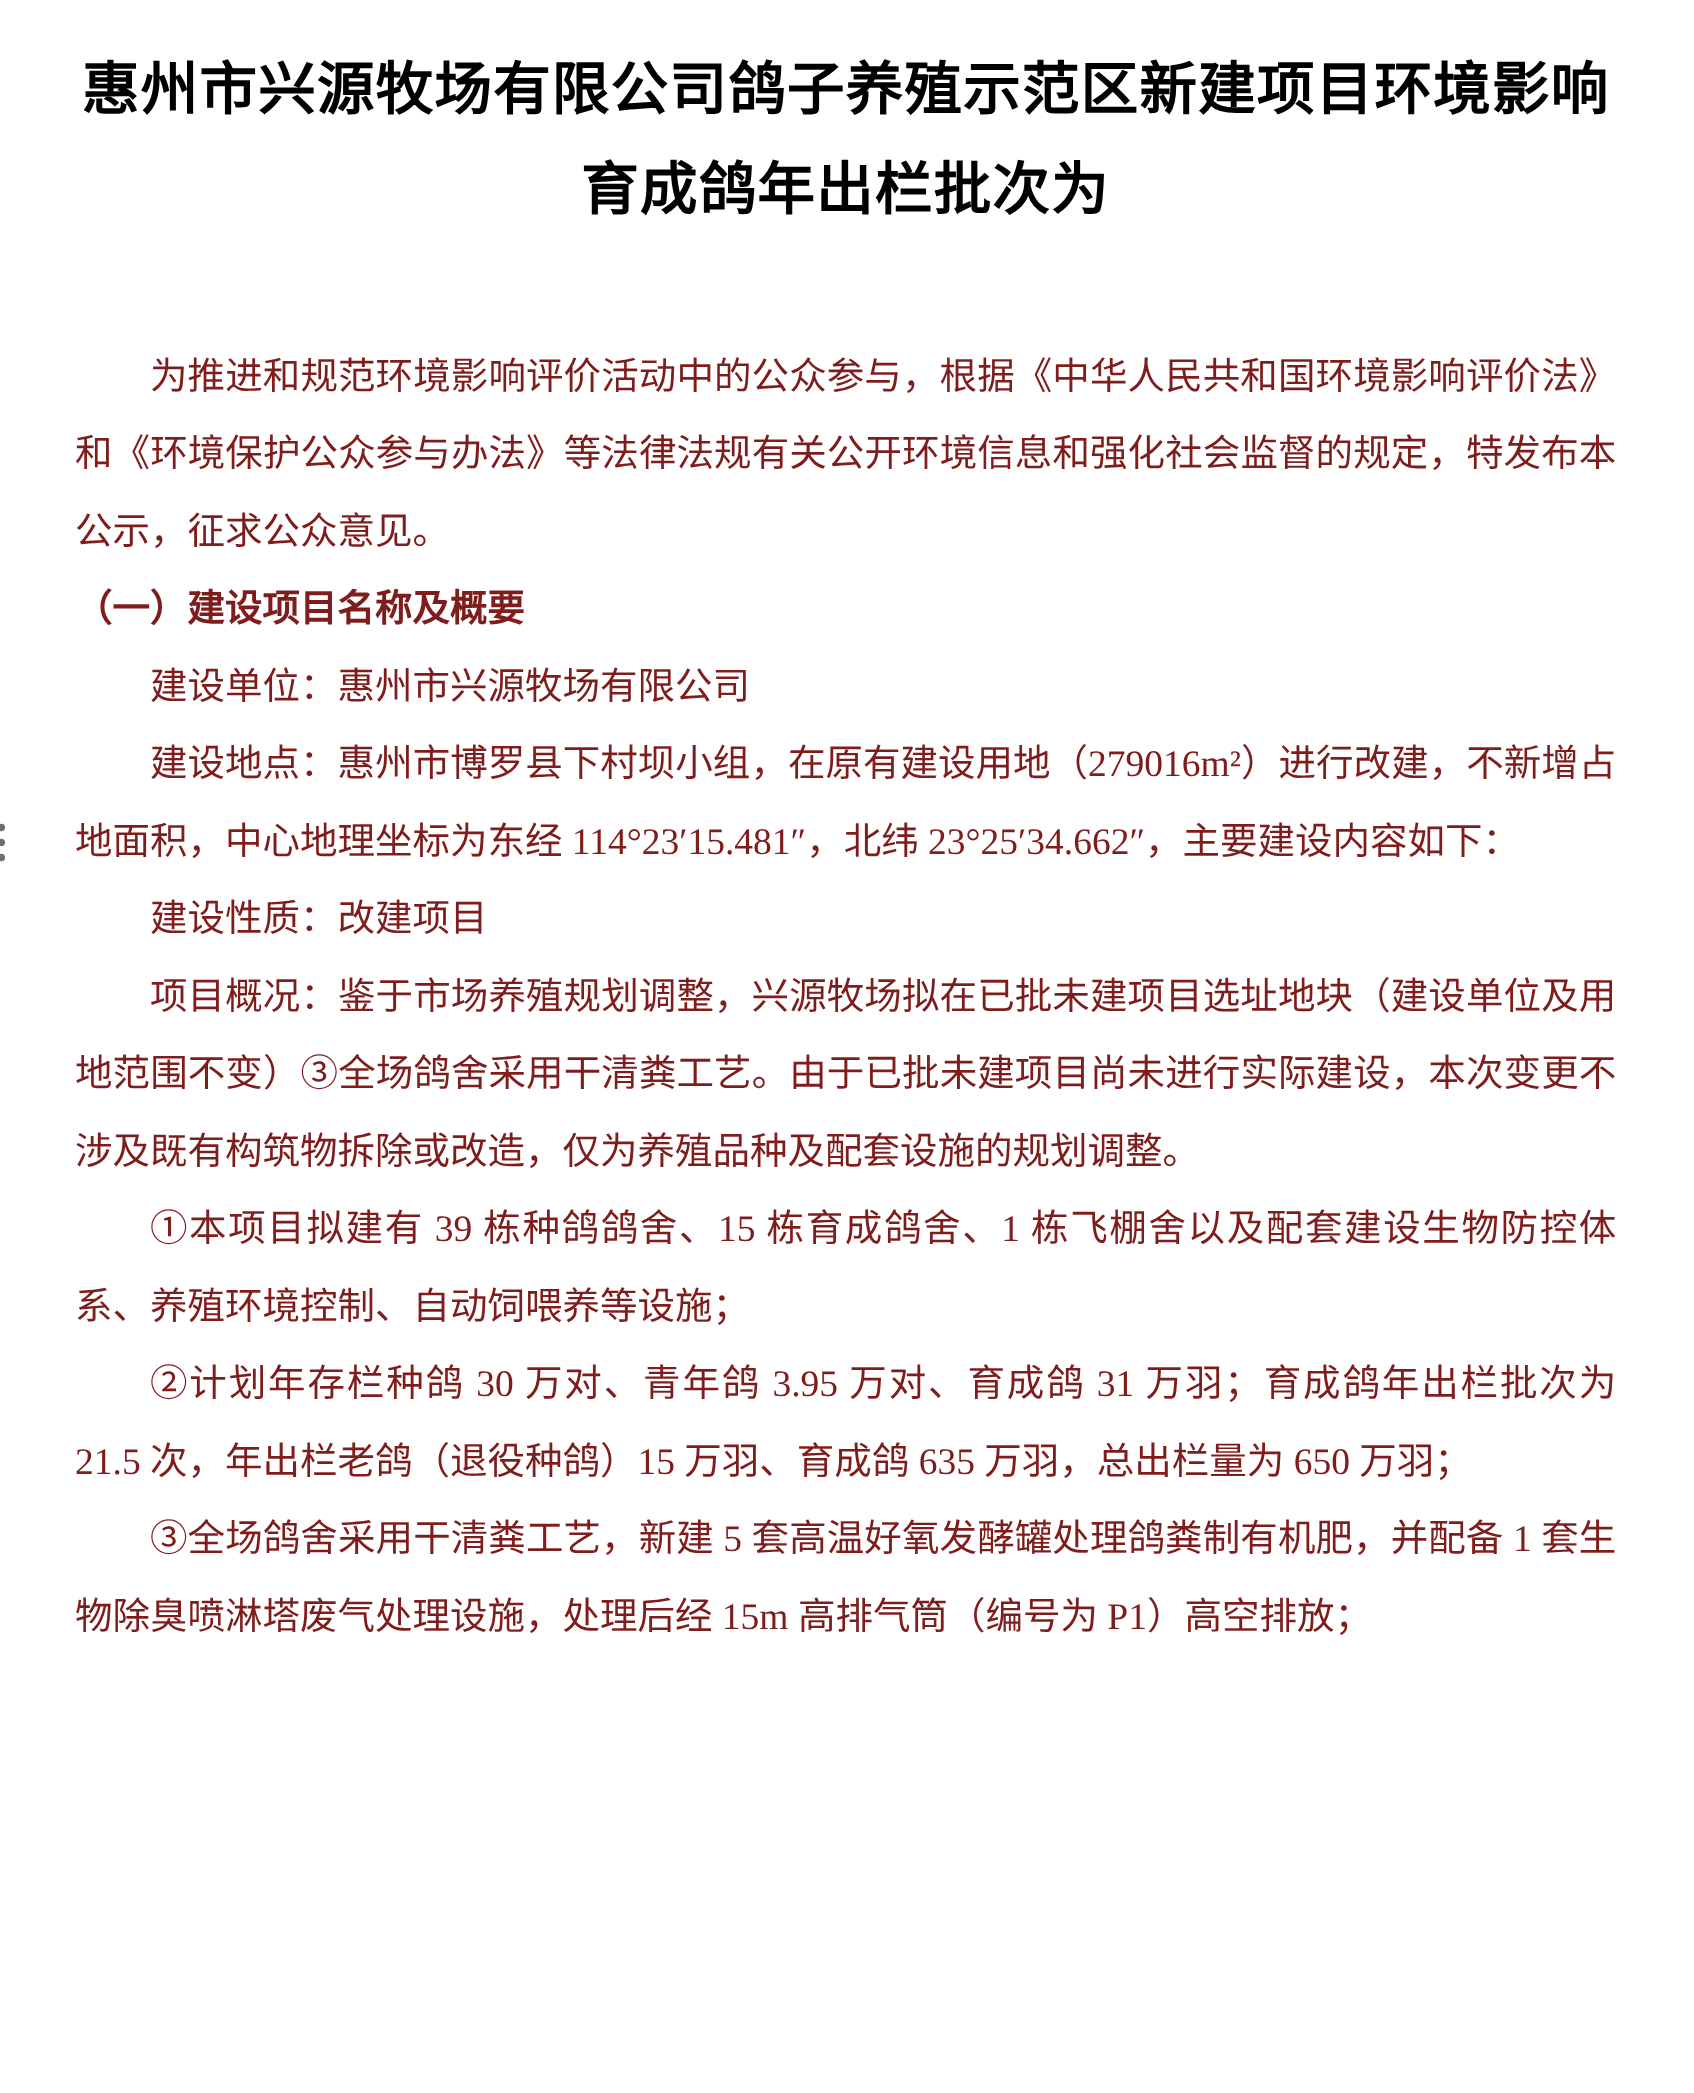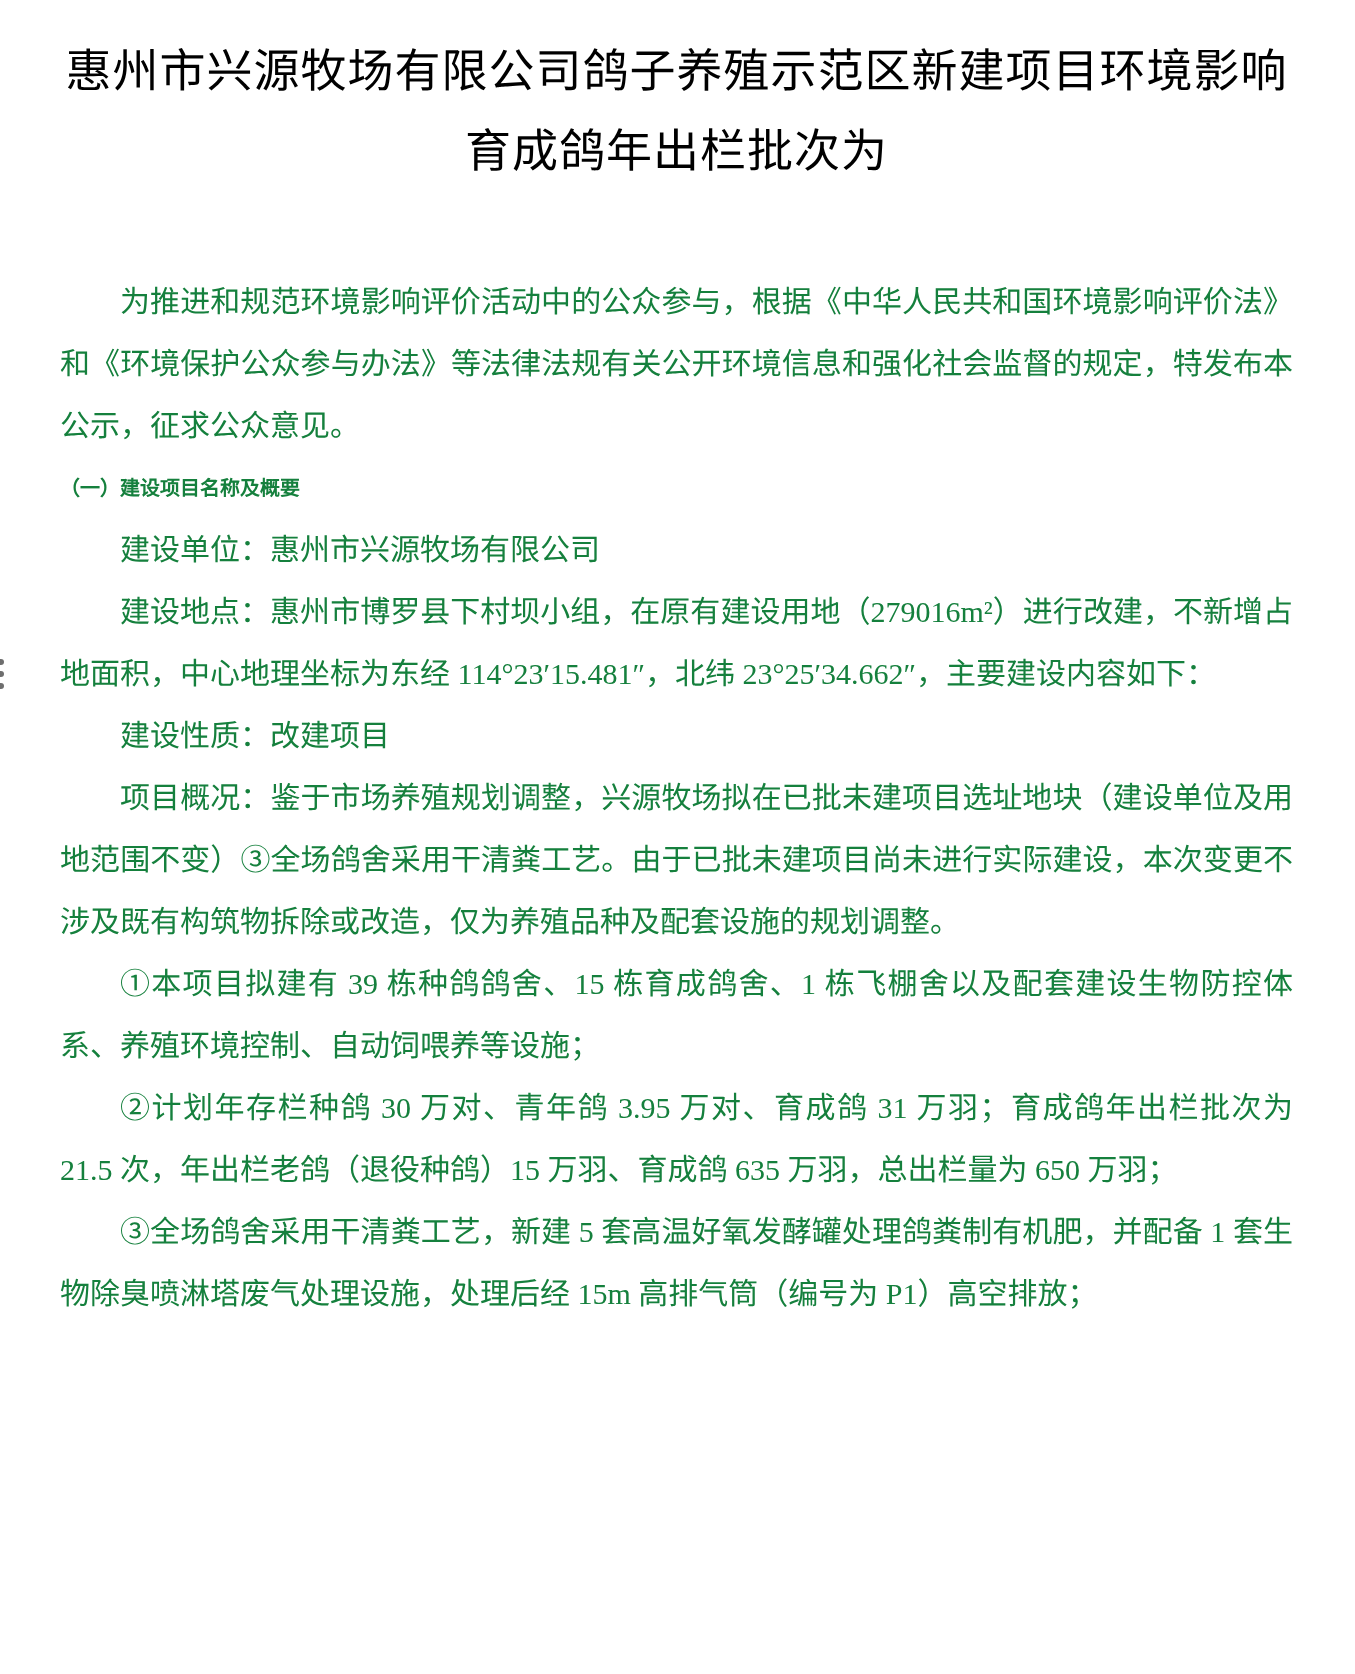--- a/index.html
+++ b/index.html
@@ -16,47 +16,47 @@
     overflow: hidden;
     font-family: "Liberation Serif", "DejaVu Serif", serif;
   }
   .doc-title {
     position: absolute;
     top: 31px;
     left: 60px;
     right: 62px;
     margin: 0;
     font-family: "Liberation Sans", "DejaVu Sans", sans-serif;
-    font-weight: 400;
+    font-weight: 700;
     font-size: 46px;
     line-height: 80px;
     letter-spacing: 1px;
     text-align: center;
     color: #000000;
   }
   .doc-title .title-line { display: block; }
   .doc-body {
     position: absolute;
     top: 271px;
     left: 60px;
     right: 62px;
     font-size: 30px;
     line-height: 62px;
     text-align: justify;
-    color: #15803d;
+    color: #7f1d1d;
   }
   .doc-body p, .doc-body h2 {
     margin: 0;
     padding: 0;
   }
   .para {
     text-indent: 2em;
   }
   .heading {
-    font-size: 20px;
+    font-size: 30px;
     line-height: 62px;
     font-weight: 700;
     text-indent: 0;
   }
   
   .side-dots {
     position: absolute;
     left: -2px;
     top: 659px;
     width: 8px;

